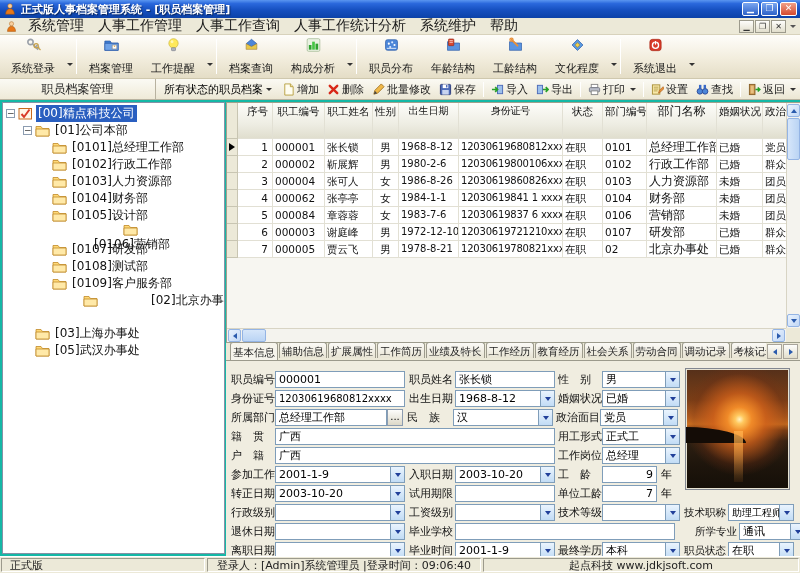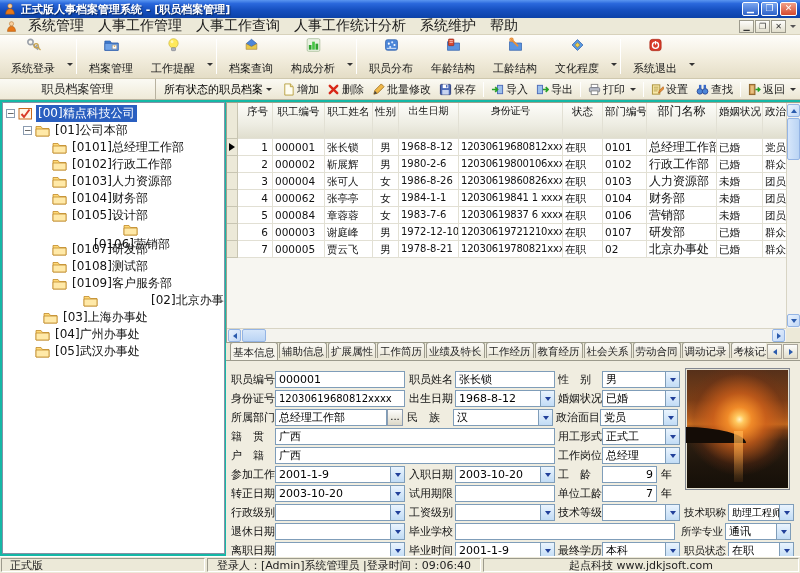--- a/index.html
+++ b/index.html
@@ -94,21 +94,21 @@
   .tab { flex:0 0 auto; font-size:10.5px; padding:1px 2px; height:16px; line-height:14px; color:#222;
     border:1px solid #9C9A8C; border-bottom:none; border-radius:3px 3px 0 0; background:linear-gradient(#FBFAF6,#E8E4D4); margin-right:1px; white-space:nowrap; }
   .tab.active { background:#F6F4EC; height:18px; line-height:16px; position:relative; z-index:2; }
   .tabarrows { position:absolute; right:2px; bottom:1px; display:flex; gap:1px; }
   .tabarr { width:15px; height:15px; border:1px solid #A8A49A; background:linear-gradient(#FDFDFB,#E2DECC); display:flex; align-items:center; justify-content:center; }
 
   
   .formarea { flex:1; position:relative; background:#F0EDE0; padding:10px 0 0 5px; overflow:hidden; }
   .frow { display:flex; align-items:center; height:17px; margin-bottom:2px; }
   .flab { width:44px; font-size:11px; color:#111; flex:0 0 auto; white-space:nowrap; }
-  .ml2{margin-left:2px;} .ml3{margin-left:3px;} .ml4{margin-left:4px;} .ml6{margin-left:6px;}
+  .ml2{margin-left:2px;} .ml3{margin-left:3px;} .ml4{margin-left:4px;} .ml6{margin-left:20px;}
   .flab4 { width:42px; font-size:10.5px; color:#111; flex:0 0 auto; white-space:nowrap; }
   .tb { height:17px; background:#fff; border:1px solid #7F9DB9; font-size:11px; line-height:15px; padding:0 3px; overflow:hidden; white-space:nowrap; flex:0 0 auto; }
   .tbn { text-align:right; }
   .cb { height:17px; background:#fff; border:1px solid #7F9DB9; display:flex; align-items:center; flex:0 0 auto; overflow:hidden; }
   .cbv { flex:1; font-size:11px; padding:0 3px; white-space:nowrap; overflow:hidden; }
   .cbb { width:14px; align-self:stretch; border-left:1px solid #7F9DB9; background:linear-gradient(180deg,#EAF4FE,#C2DCF5); display:flex; align-items:center; justify-content:center; flex:0 0 auto; }
   .dar { width:0; height:0; border:3px solid transparent; border-top:4px solid #21409A; margin-top:3px; }
   .w130{width:130px;} .w112{width:112px;} .w100{width:100px;} .w78{width:78px;} .w280{width:280px;} .w220{width:220px;} .w66{width:66px;} .w55{width:55px;}
   .brw { width:16px; height:17px; border:1px solid #8C9CB0; background:linear-gradient(#FDFDFB,#DCD8C8); font-size:10px; line-height:13px; text-align:center; flex:0 0 auto; }
   .unit { font-size:11px; margin-left:4px; }
@@ -442,35 +442,27 @@
           <span class="tlabel">[0109]客户服务部</span>
         </div>
         <div class="titem" style="padding-left: 20px; gap: 48px;">
           <span class="expsp"></span>
           <svg class="ticn" width="15" height="12" viewBox="0 0 15 12">
             <path d="M1 1.5h5l1.5 2H14V11H1z" fill="#FFD977" stroke="#C08A2A" stroke-width="0.8"></path>
             <path d="M1 4h13v7H1z" fill="#FFE9A8" stroke="#C08A2A" stroke-width="0.8"></path>
           </svg>
           <span class="tlabel">[02]北京办事处</span>
         </div>
-        <div class="titem" style="padding-left: 28px;">
+        <div class="titem" style="padding-left: 20px; margin-top: 16px;">
           <span class="expsp"></span>
           <svg class="ticn" width="15" height="12" viewBox="0 0 15 12">
             <path d="M1 1.5h5l1.5 2H14V11H1z" fill="#FFD977" stroke="#C08A2A" stroke-width="0.8"></path>
             <path d="M1 4h13v7H1z" fill="#FFE9A8" stroke="#C08A2A" stroke-width="0.8"></path>
           </svg>
           <span class="tlabel">[03]上海办事处</span>
-        </div>
-        <div class="titem" style="padding-left: 20px;">
-          <span class="expsp"></span>
-          <svg class="ticn" width="15" height="12" viewBox="0 0 15 12">
-            <path d="M1 1.5h5l1.5 2H14V11H1z" fill="#FFD977" stroke="#C08A2A" stroke-width="0.8"></path>
-            <path d="M1 4h13v7H1z" fill="#FFE9A8" stroke="#C08A2A" stroke-width="0.8"></path>
-          </svg>
-          <span class="tlabel">[04]广州办事处</span>
         </div>
         <div class="titem" style="padding-left: 20px;">
           <span class="expsp"></span>
           <svg class="ticn" width="15" height="12" viewBox="0 0 15 12">
             <path d="M1 1.5h5l1.5 2H14V11H1z" fill="#FFD977" stroke="#C08A2A" stroke-width="0.8"></path>
             <path d="M1 4h13v7H1z" fill="#FFE9A8" stroke="#C08A2A" stroke-width="0.8"></path>
           </svg>
           <span class="tlabel">[05]武汉办事处</span>
         </div>
       </div>

